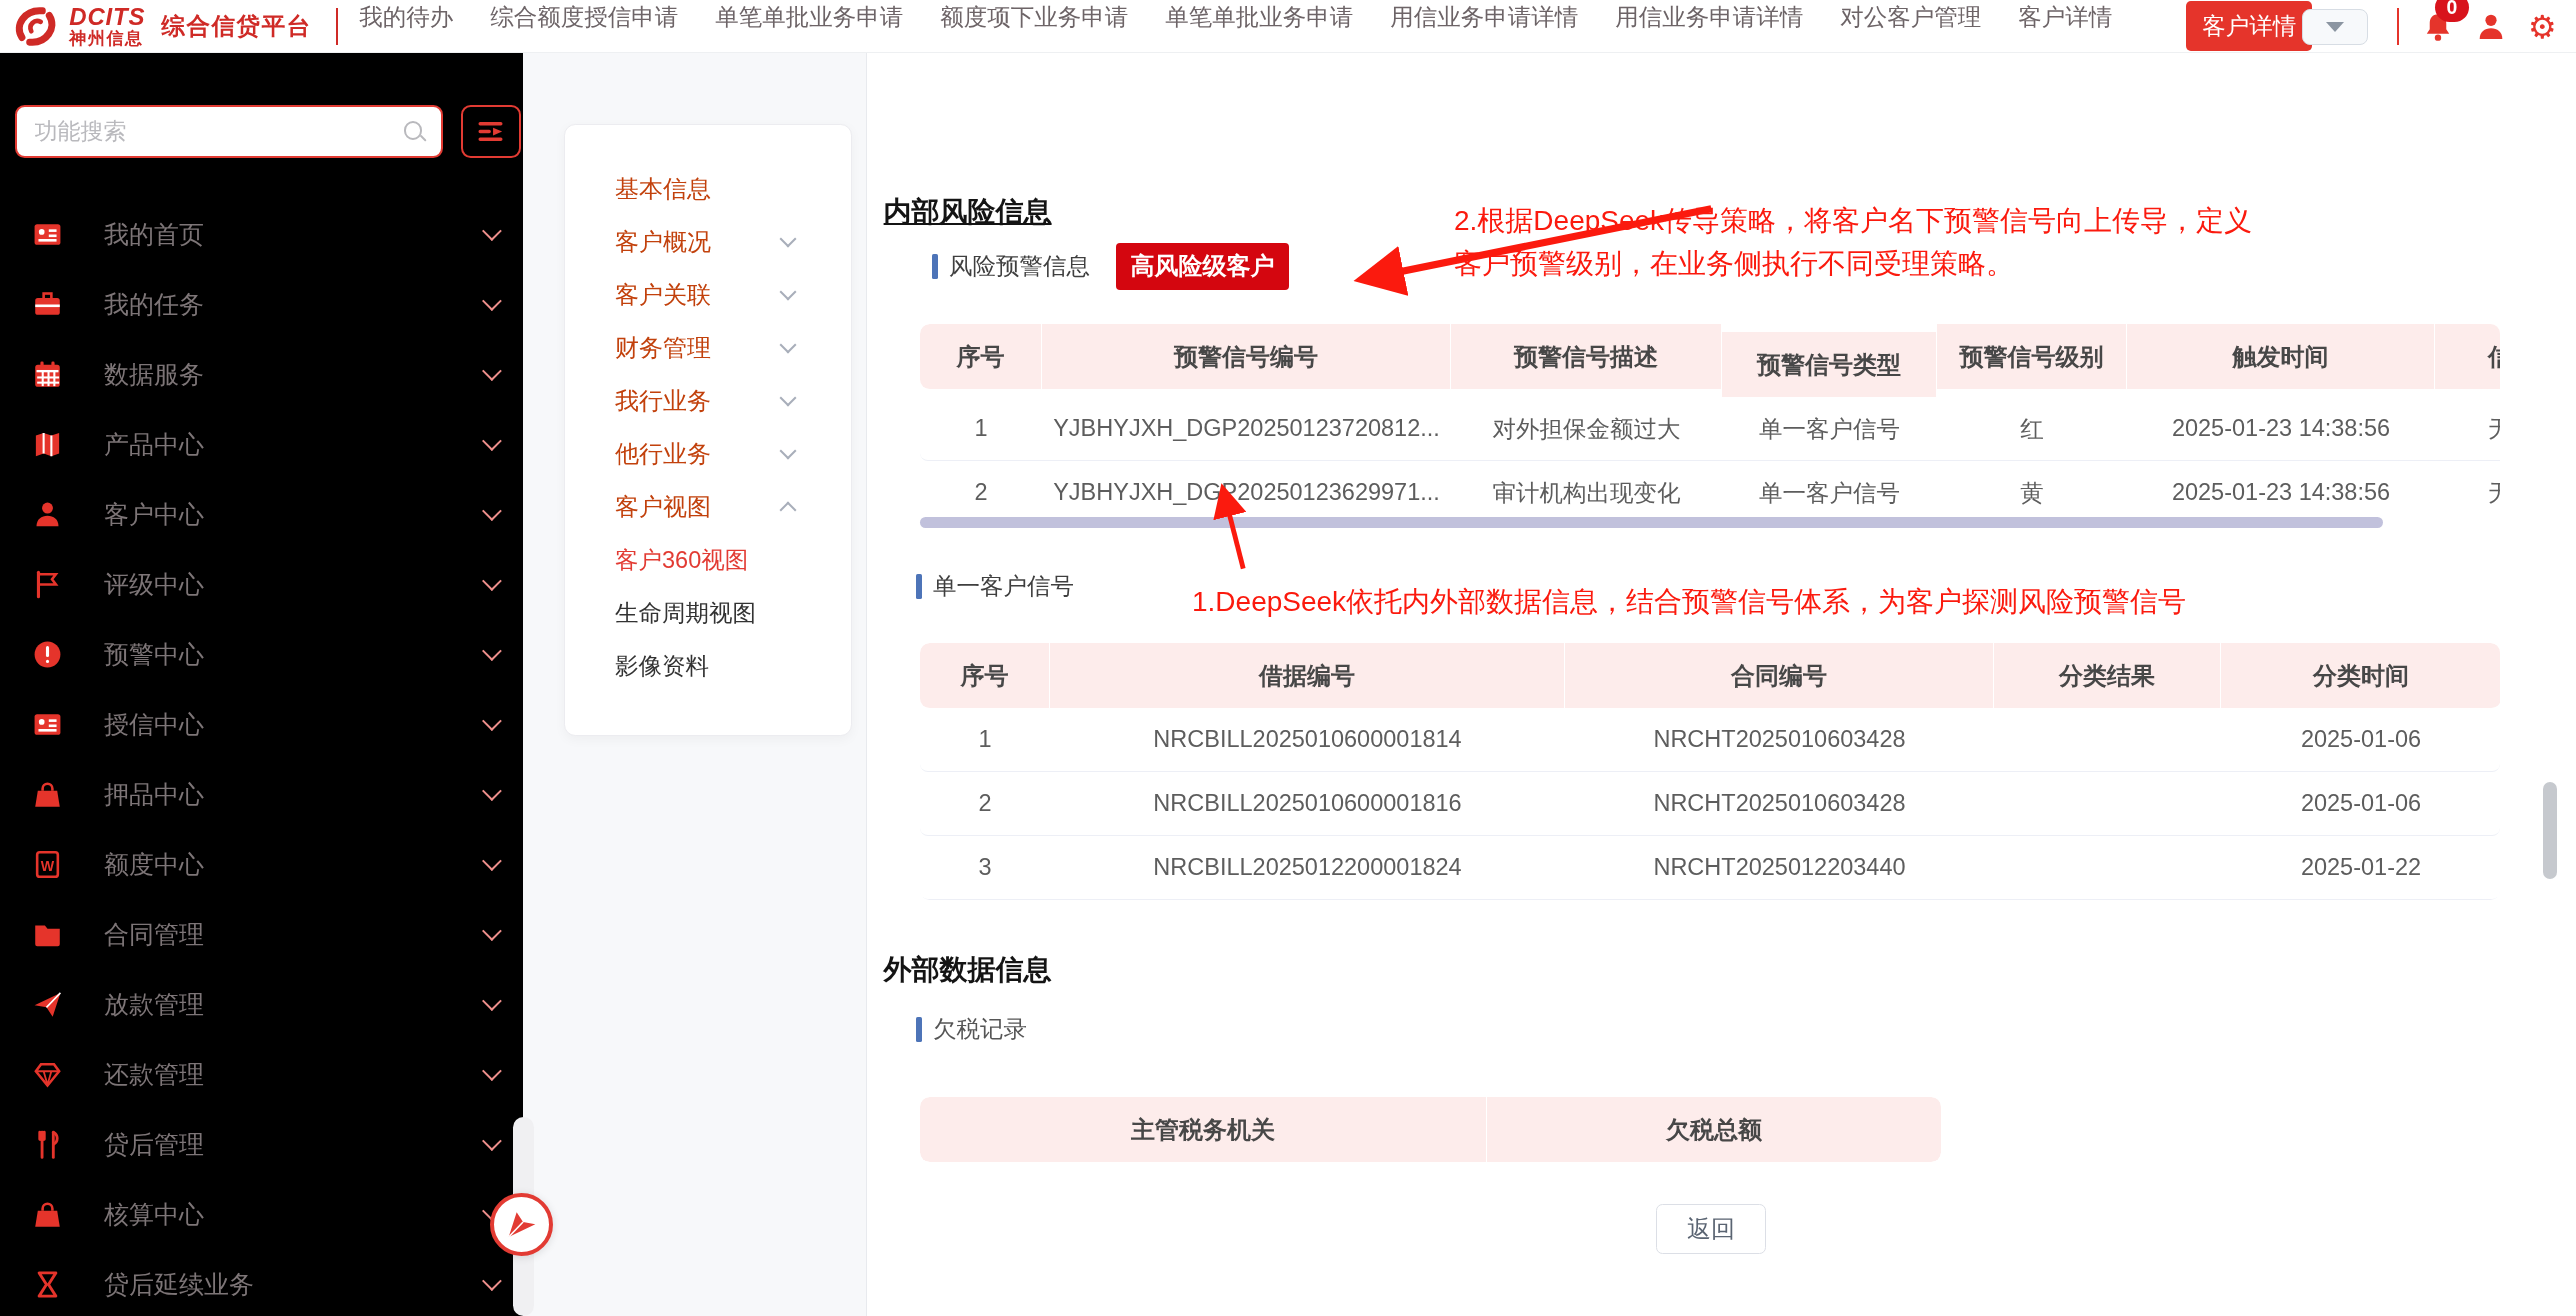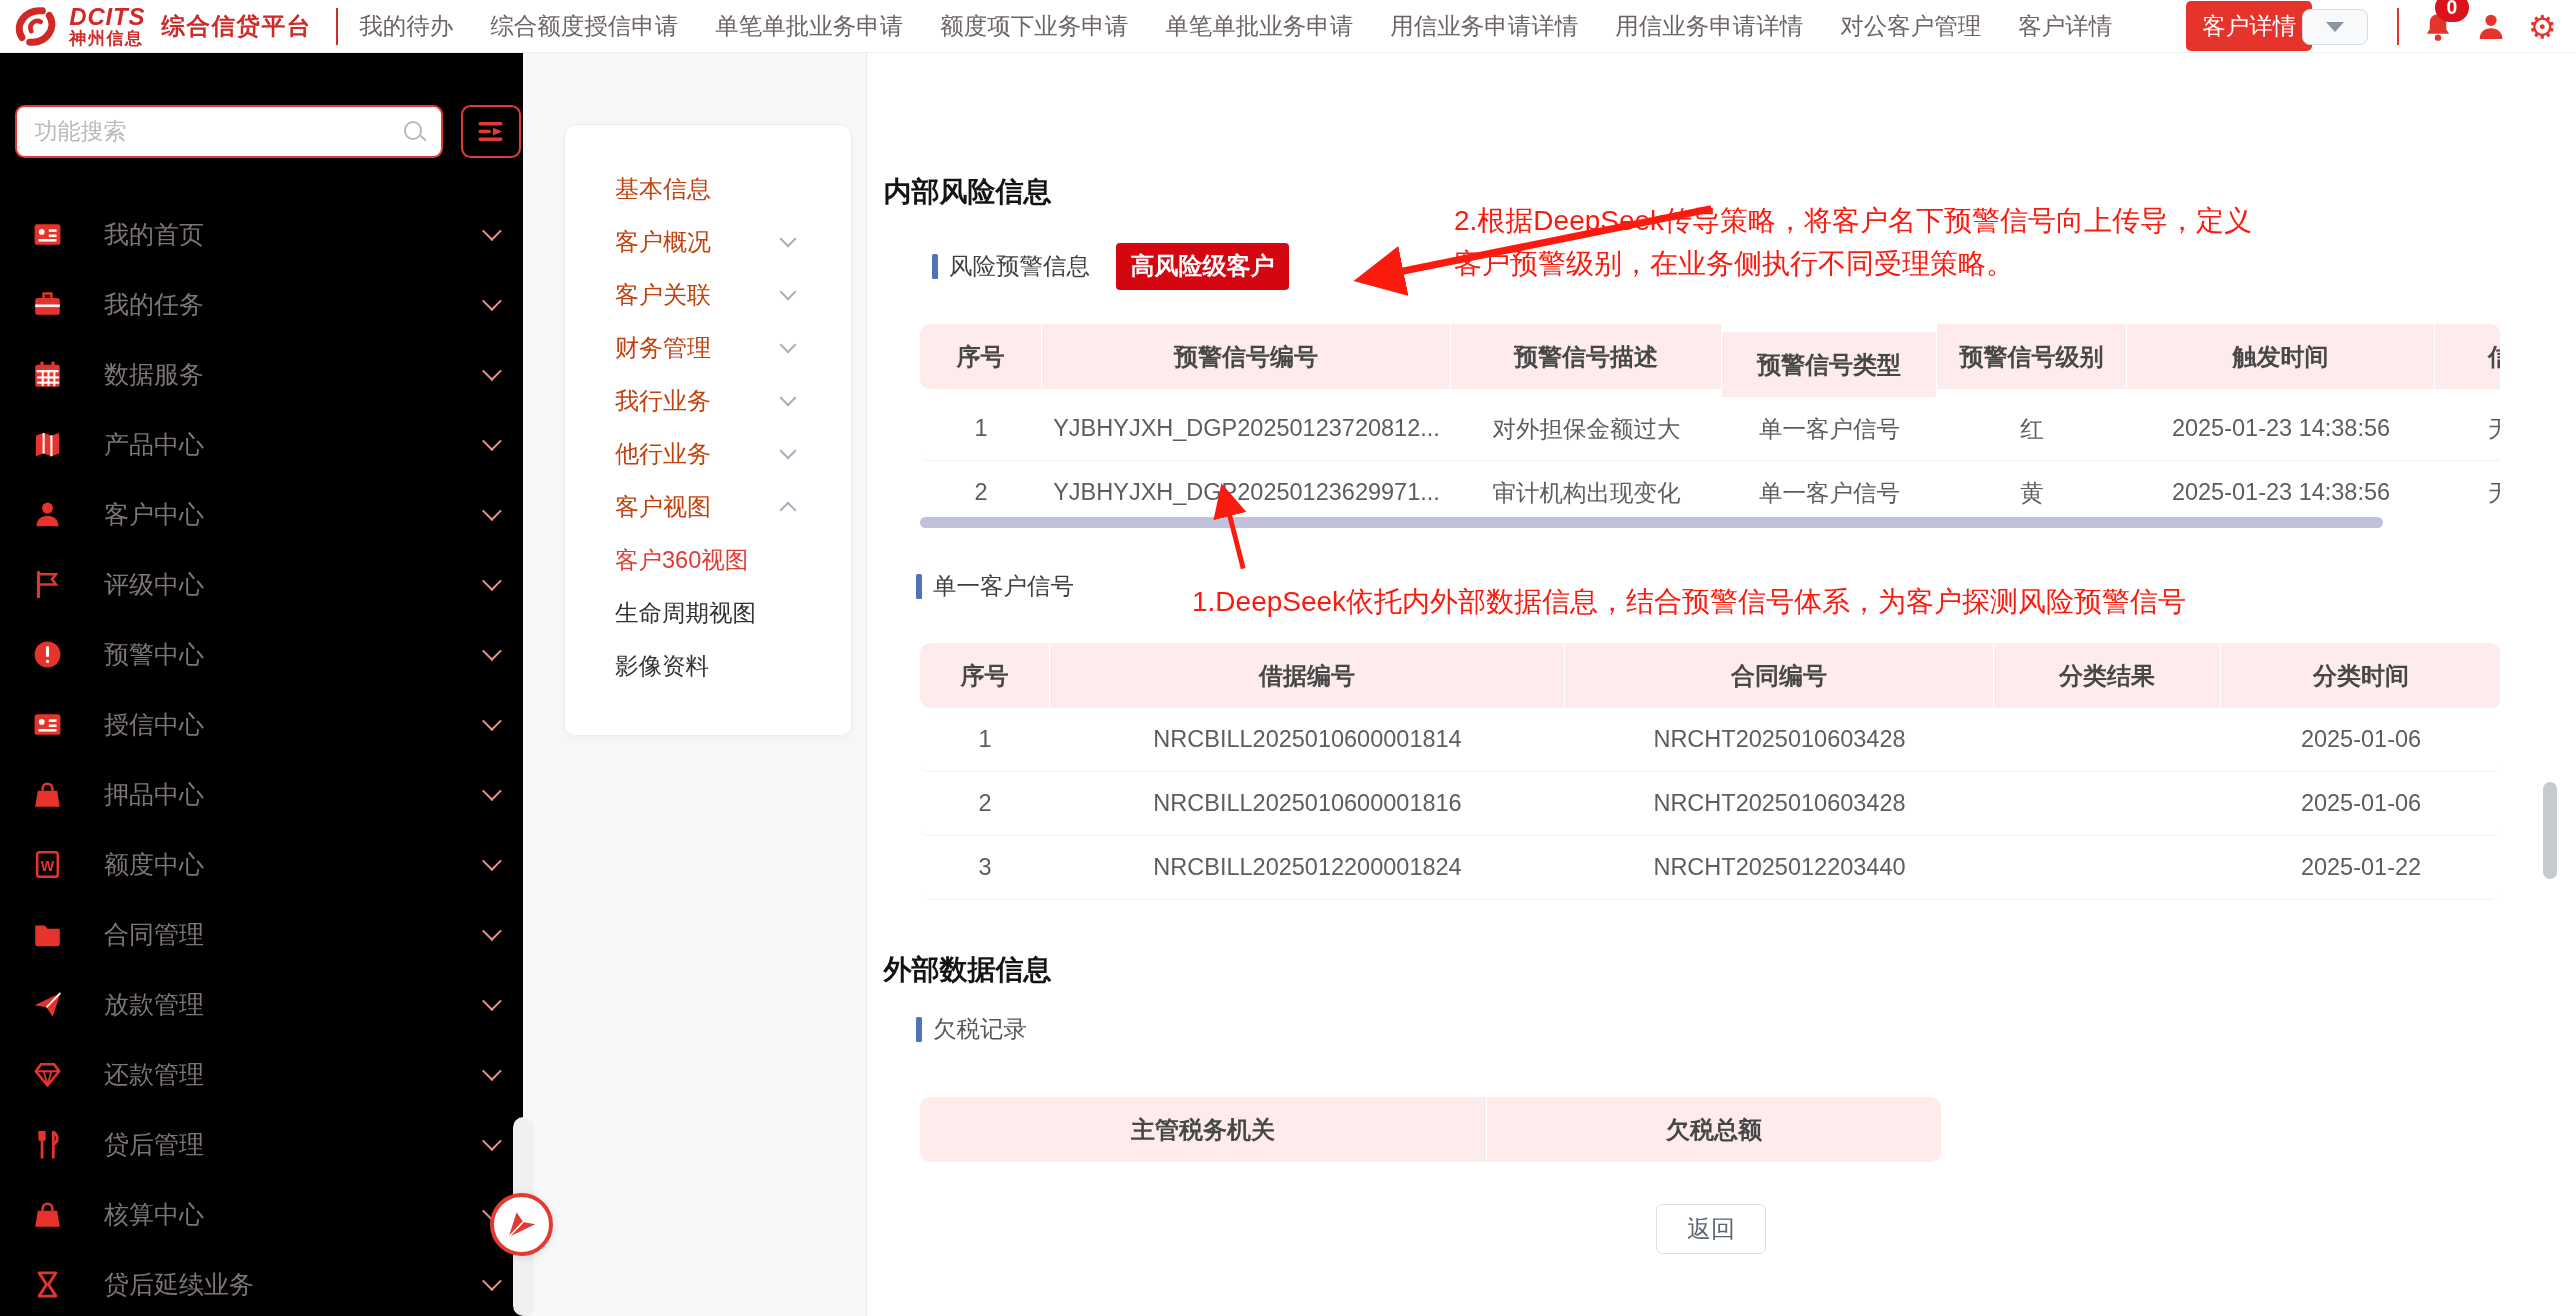--- a/index.html
+++ b/index.html
@@ -10,21 +10,21 @@
   
   .topbar { position:absolute; left:0; top:0; width:2576px; height:53px; background:#fff;
             border-bottom:1.6px solid #eef0f2; display:flex; align-items:center; z-index:30; }
   .logo-wrap { display:flex; align-items:center; gap:8px; padding-left:11.3px; }
   .logo-swirl { width:50px; height:47px; color:#cf2a26; }
   .logo-text { display:flex; flex-direction:column; line-height:1.05; }
   .logo-company { color:#cf2a26; font-weight:bold; font-style:italic; font-size:24px; letter-spacing:0.8px; }
   .logo-company-cn { color:#cf2a26; font-weight:bold; font-size:17px; letter-spacing:1.6px; }
   .logo-product { color:#cf2a26; font-weight:bold; font-size:23.5px; margin-left:8px; letter-spacing:1.6px; }
   .logo-divider { width:2.4px; height:37px; background:#cf2a26; margin:0 21px 0 24px; }
-  .nav { display:flex; align-items:center; gap:37px; }
+  .nav { display:flex; gap:37px; }
   .nav-item { font-size:23.5px; color:#6d6467; white-space:nowrap; cursor:pointer; }
   .nav-active { background:#e5342b; color:#fff; font-size:23.5px; padding:9px 16px; border-radius:4.9px;
                 white-space:nowrap; margin-left:37px; cursor:pointer; }
   .topbar-right { position:absolute; right:0; top:0; height:53px; display:flex; align-items:center; }
   .drop-btn { width:66px; height:36px; background:#f7f9fb; border:1.6px solid #d7dde4; border-radius:8px;
               display:flex; align-items:center; justify-content:center; cursor:pointer; }
   .tri-down { width:0; height:0; border-left:9px solid transparent; border-right:9px solid transparent;
               border-top:10.5px solid #8b95a1; }
   .red-vline { width:2.4px; height:37px; background:#e5342b; margin:0 23px 0 29px; }
   .tb-icon { color:#e5342b; width:32px; height:32px; margin-right:21px; position:relative; cursor:pointer; }
@@ -406,21 +406,21 @@
         </div>
       <div class="sub-item">
           <span class="sub-label child">影像资料</span>
         </div>
     </div>
   </div>
 
   <div class="main">
     <div class="m-inner">
 
-      <div class="h1" style="top:120px;">内部风险信息</div>
+      <div class="h1" style="top:140px;text-decoration:underline;">内部风险信息</div>
 
       <div class="subhead" style="top:190px;padding-left:16px;">
         <span class="bluebar"></span>
         <span class="subhead-text">风险预警信息</span>
         <span class="risk-badge">高风险级客户</span>
       </div>
 
       <div class="annot" style="left:585px; top:146px;">
         <div>2.根据DeepSeek传导策略，将客户名下预警信号向上传导，定义</div>
         <div>客户预警级别，在业务侧执行不同受理策略。</div>

